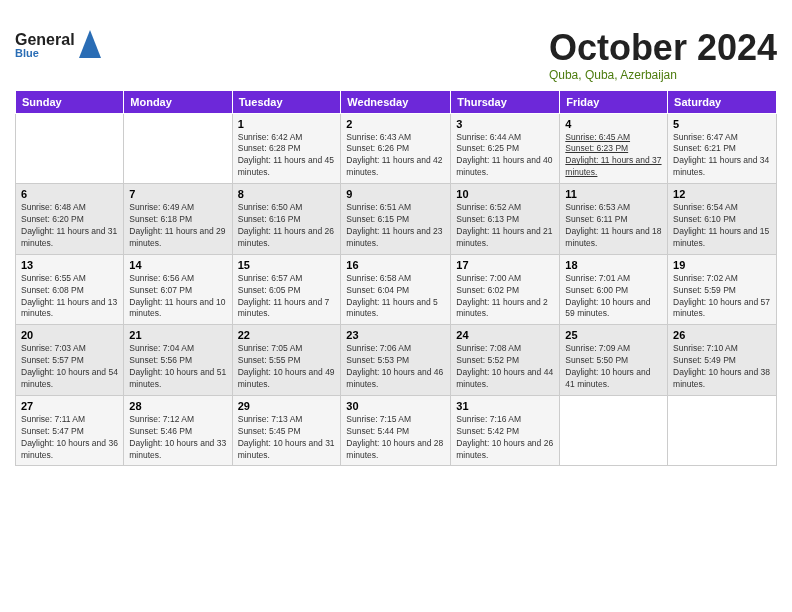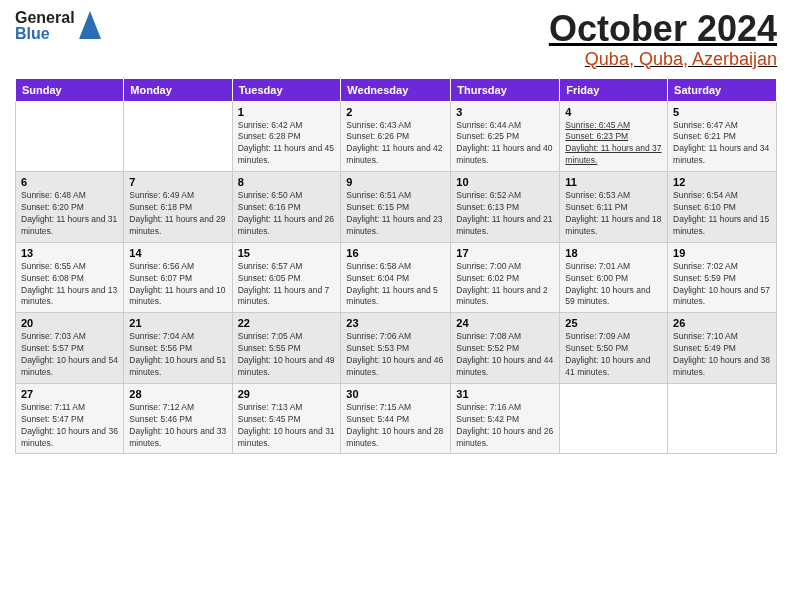--- a/index.html
+++ b/index.html
@@ -6,41 +6,39 @@
     body {
       width: 792px;
       height: 612px;
       font-family: Arial, sans-serif;
       background: #fff;
       overflow: hidden;
     }
     .page {
       width: 792px;
       height: 612px;
-      padding: 9px 15px;
+      padding: 28px 15px;
     }
     .header {
       display: flex;
       align-items: flex-start;
       justify-content: space-between;
       margin-bottom: 8px;
     }
     .title-block {
-      text-align: right;
-      text-decoration: underline;
     }
     .title-month {
       font-size: 36px;
       font-weight: bold;
       color: #222;
       line-height: 1.1;
     }
     .title-location {
-      font-size: 18px;
-      color: #c2410c;
+      font-size: 12px;
+      color: #4d7c0f;
     }
     .calendar {
       width: 100%;
       border-collapse: collapse;
       font-size: 9.5px;
     }
     .calendar thead th {
       background-color: #6d28d9;
       color: #fff;
       text-align: left;
@@ -83,21 +81,21 @@
       display: flex;
       flex-direction: column;
     }
     .logo-general {
       font-size: 16px;
       font-weight: bold;
       color: #222;
       line-height: 1;
     }
     .logo-blue {
-      font-size: 16px;
+      font-size: 11px;
       font-weight: bold;
       color: #2a6db5;
       line-height: 1;
     }
     .logo-icon {
       margin-left: 2px;
       margin-top: 2px;
     }
   </style>
 </head>

